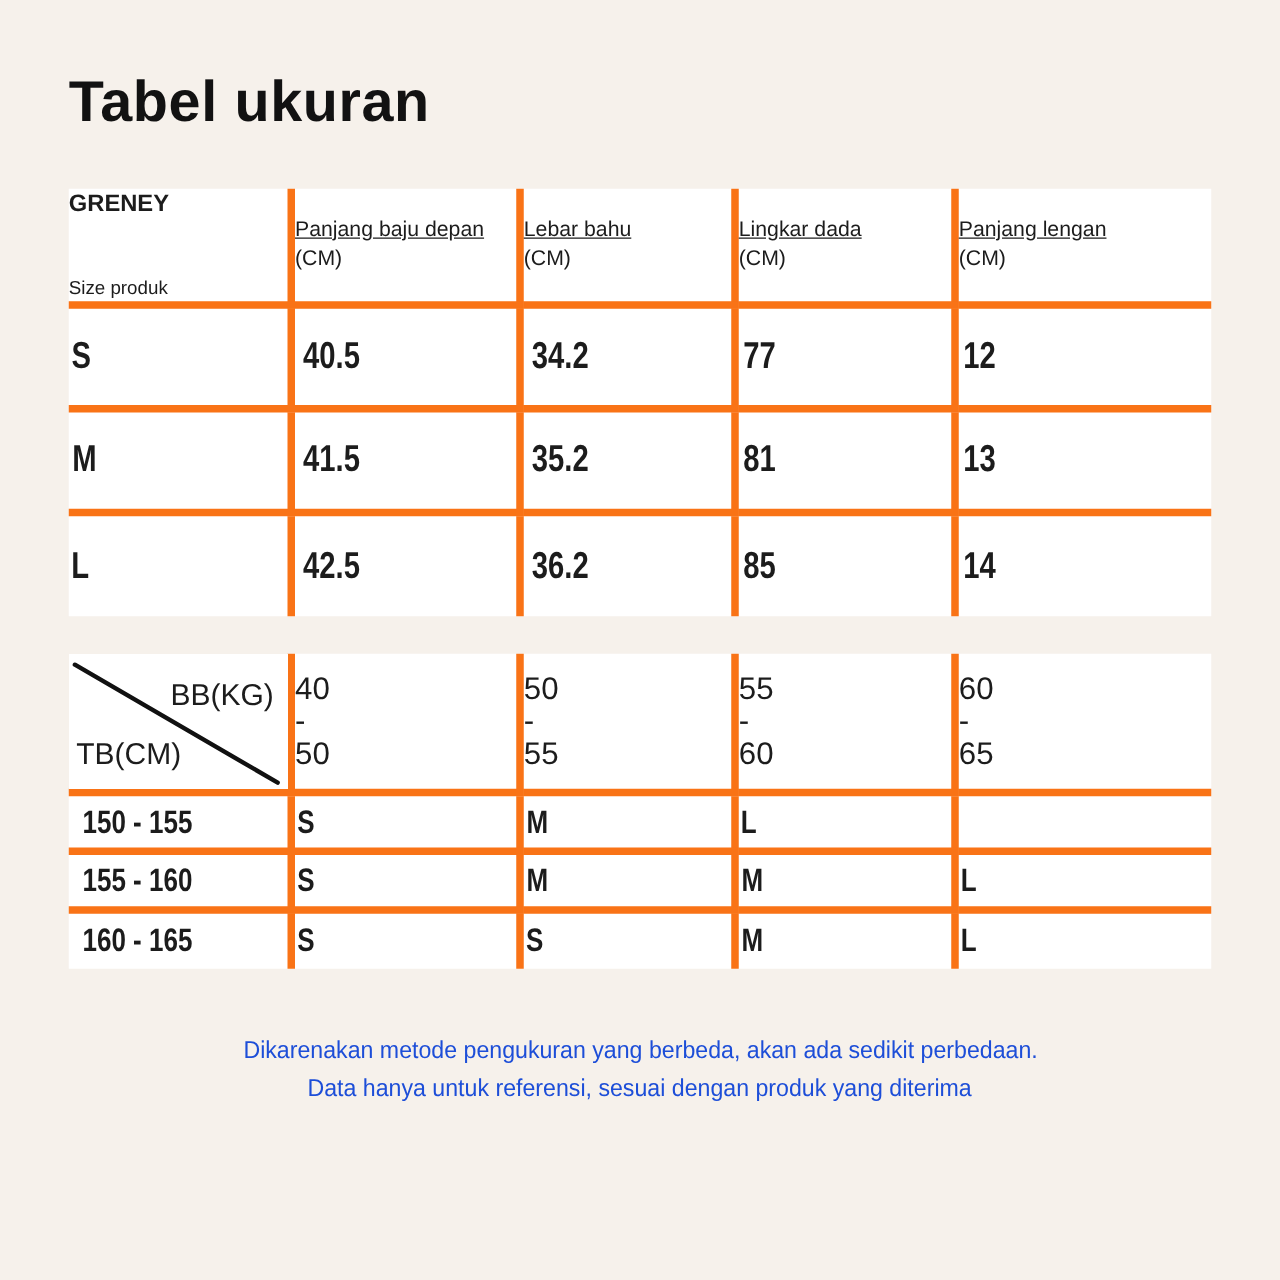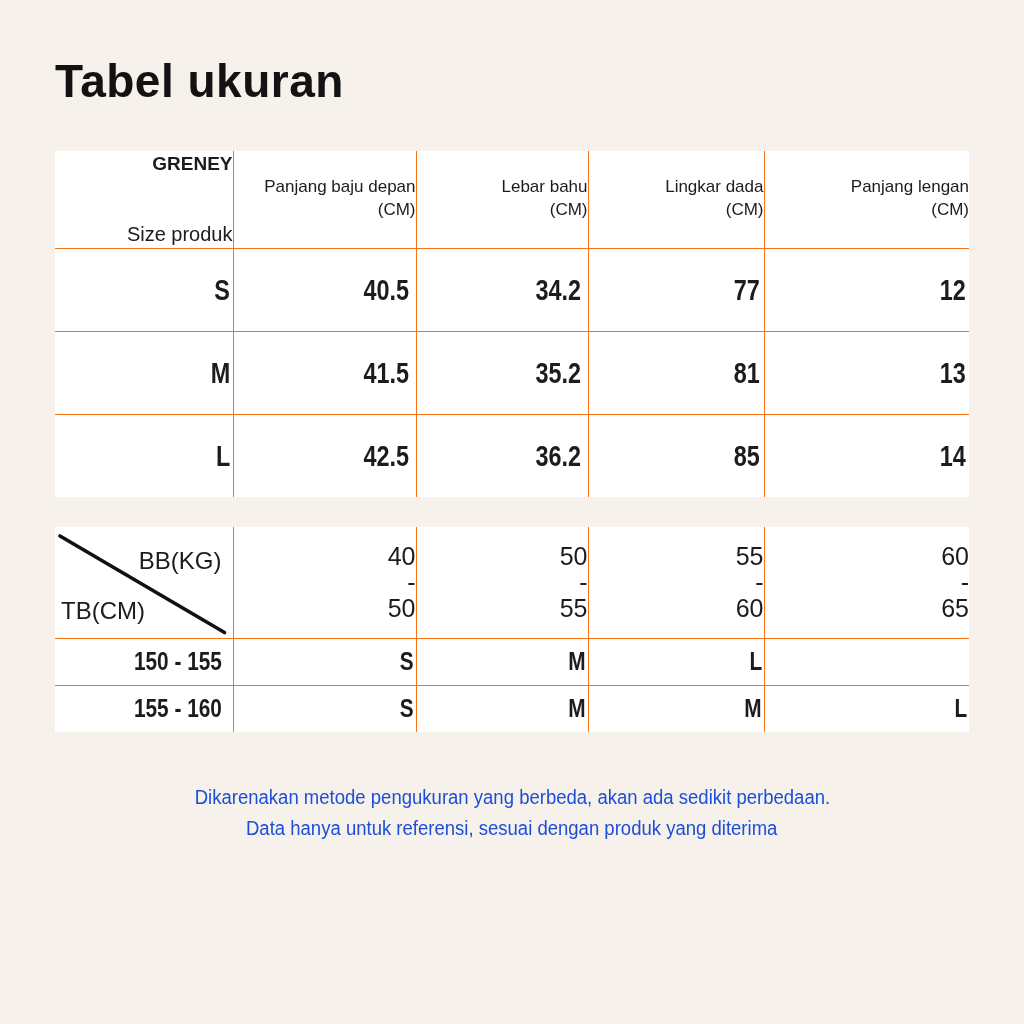--- a/index.html
+++ b/index.html
@@ -22,34 +22,34 @@
 
   table {
     border-collapse:collapse;
     border-style:hidden; 
     table-layout:fixed;
     margin-left:55px;
     width:914px;
   }
   td, th {
     background:#FFFFFF;
-    border:1px solid #f97316;
-    text-align:right;
+    border:6px solid #f97316;
+    text-align:left;
     vertical-align:middle;
     padding:0;
     font-weight:400;
   }
 
   
   .t1 { margin-top:43px; }
   .t1 thead tr { height:75px; }
   .t1 thead th { font-size:17px; line-height:1.35; font-weight:400; }
   .brand-name { display:block; font-weight:700; font-size:19px; }
-  .brand-sub  { display:block; font-size:20px;margin-top:44px; }
-  .col-label  { display:block; }
+  .brand-sub  { display:block; font-size:15px;margin-top:44px; }
+  .col-label  { display:block;text-decoration:underline; }
   .col-unit   { display:block; }
   .t1 tbody tr { height:83px; }
   .num {
     display:inline-block;
     transform:scaleX(0.78);
     font-size:30px;
     font-weight:700;
     white-space:nowrap;
   }
 
@@ -201,20 +201,27 @@
         <td><span class="num2">L</span></td>
         <td><span class="num2"></span></td>
       </tr>
       <tr>
         <td><span class="num2">155 - 160</span></td>
         <td><span class="num2">S</span></td>
         <td><span class="num2">M</span></td>
         <td><span class="num2">M</span></td>
         <td><span class="num2">L</span></td>
       </tr>
+      <tr>
+        <td><span class="num2">160 - 165</span></td>
+        <td><span class="num2">S</span></td>
+        <td><span class="num2">S</span></td>
+        <td><span class="num2">M</span></td>
+        <td><span class="num2">L</span></td>
+      </tr>
     </tbody>
   </table>
 
   <div class="footer">
     <div class="footer-line"><span>Dikarenakan metode pengukuran yang berbeda, akan ada sedikit perbedaan.</span></div>
     <div class="footer-line"><span>Data hanya untuk referensi, sesuai dengan produk yang diterima</span></div>
   </div>
 
 </div>
 

